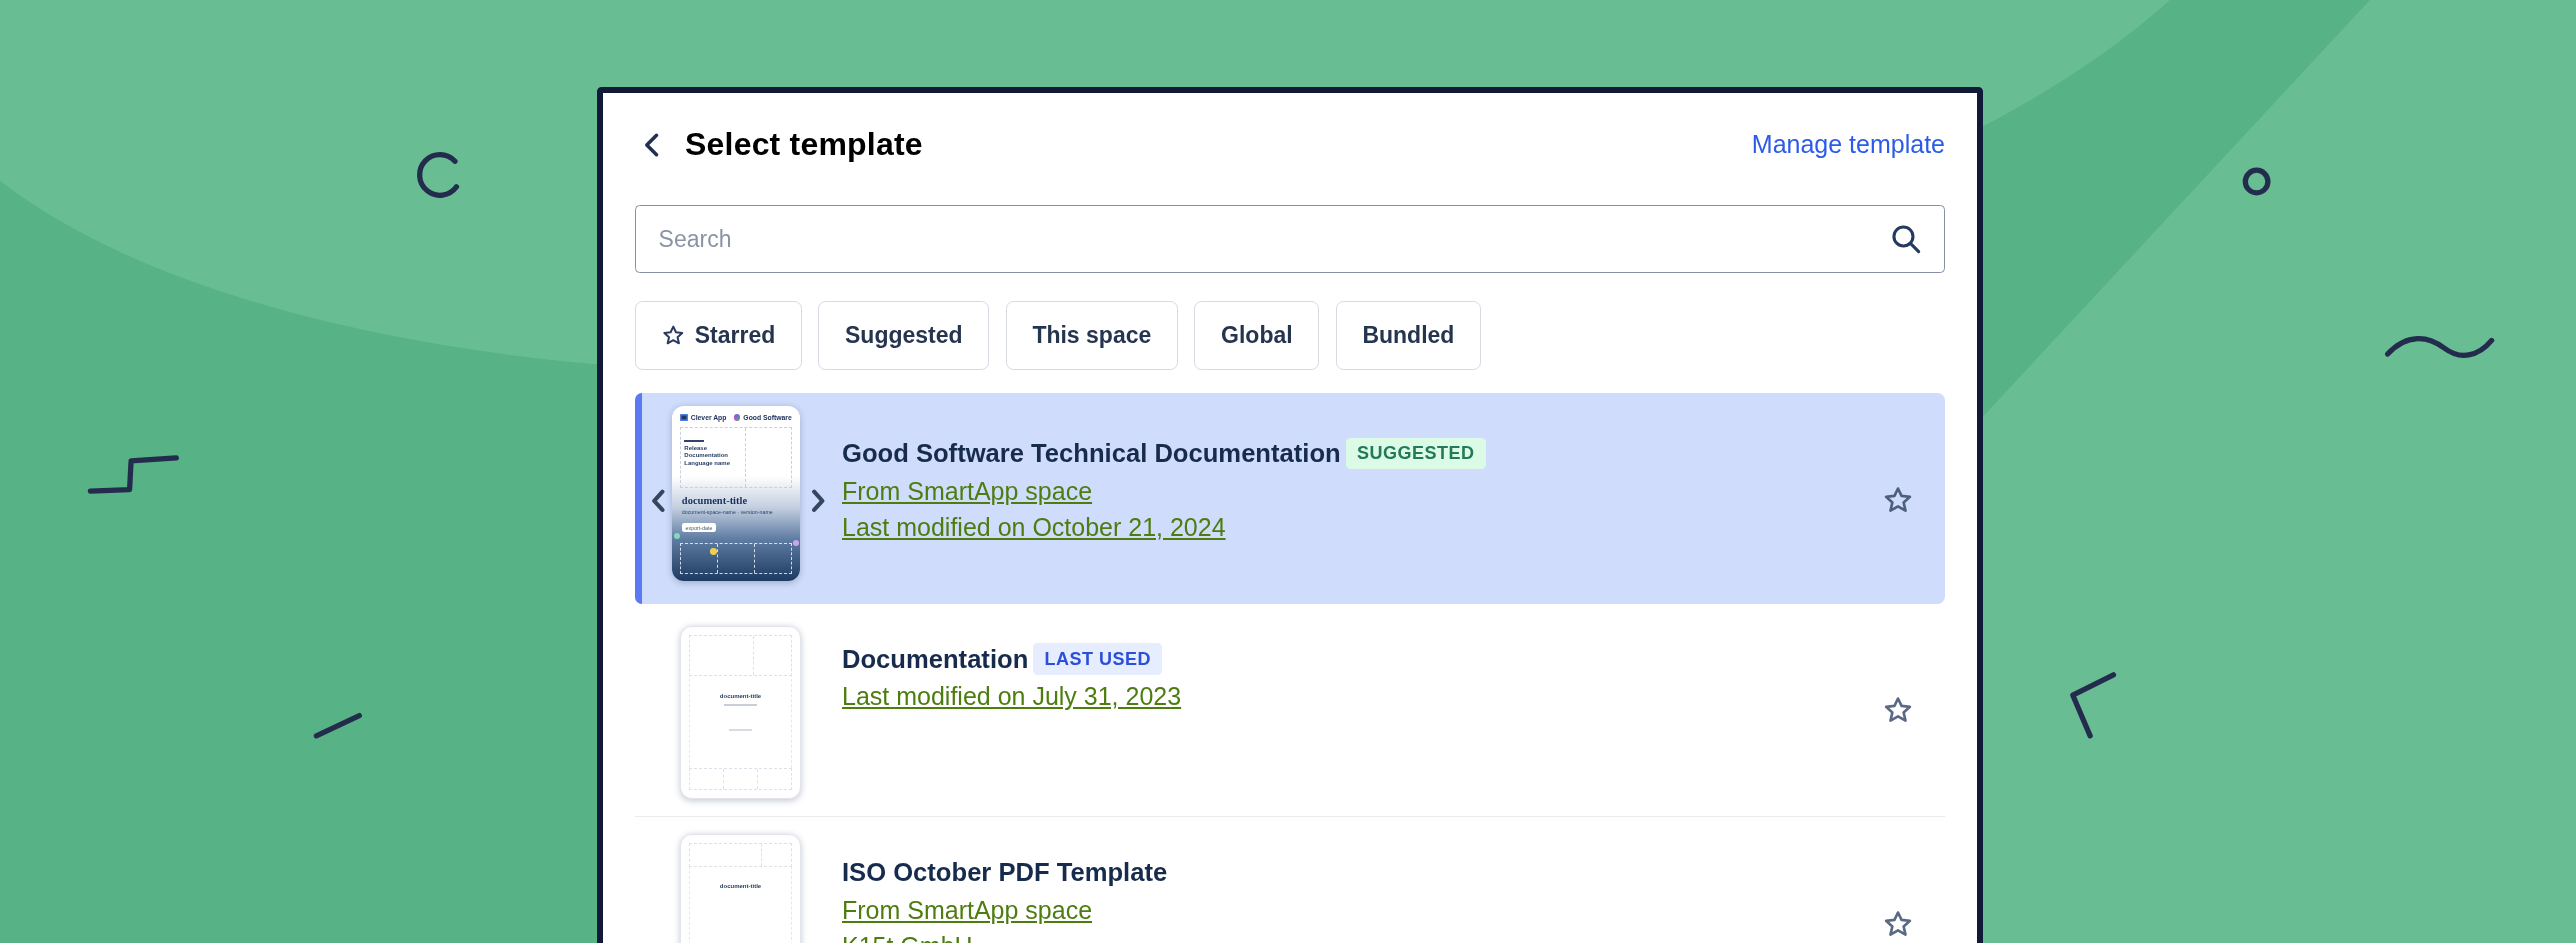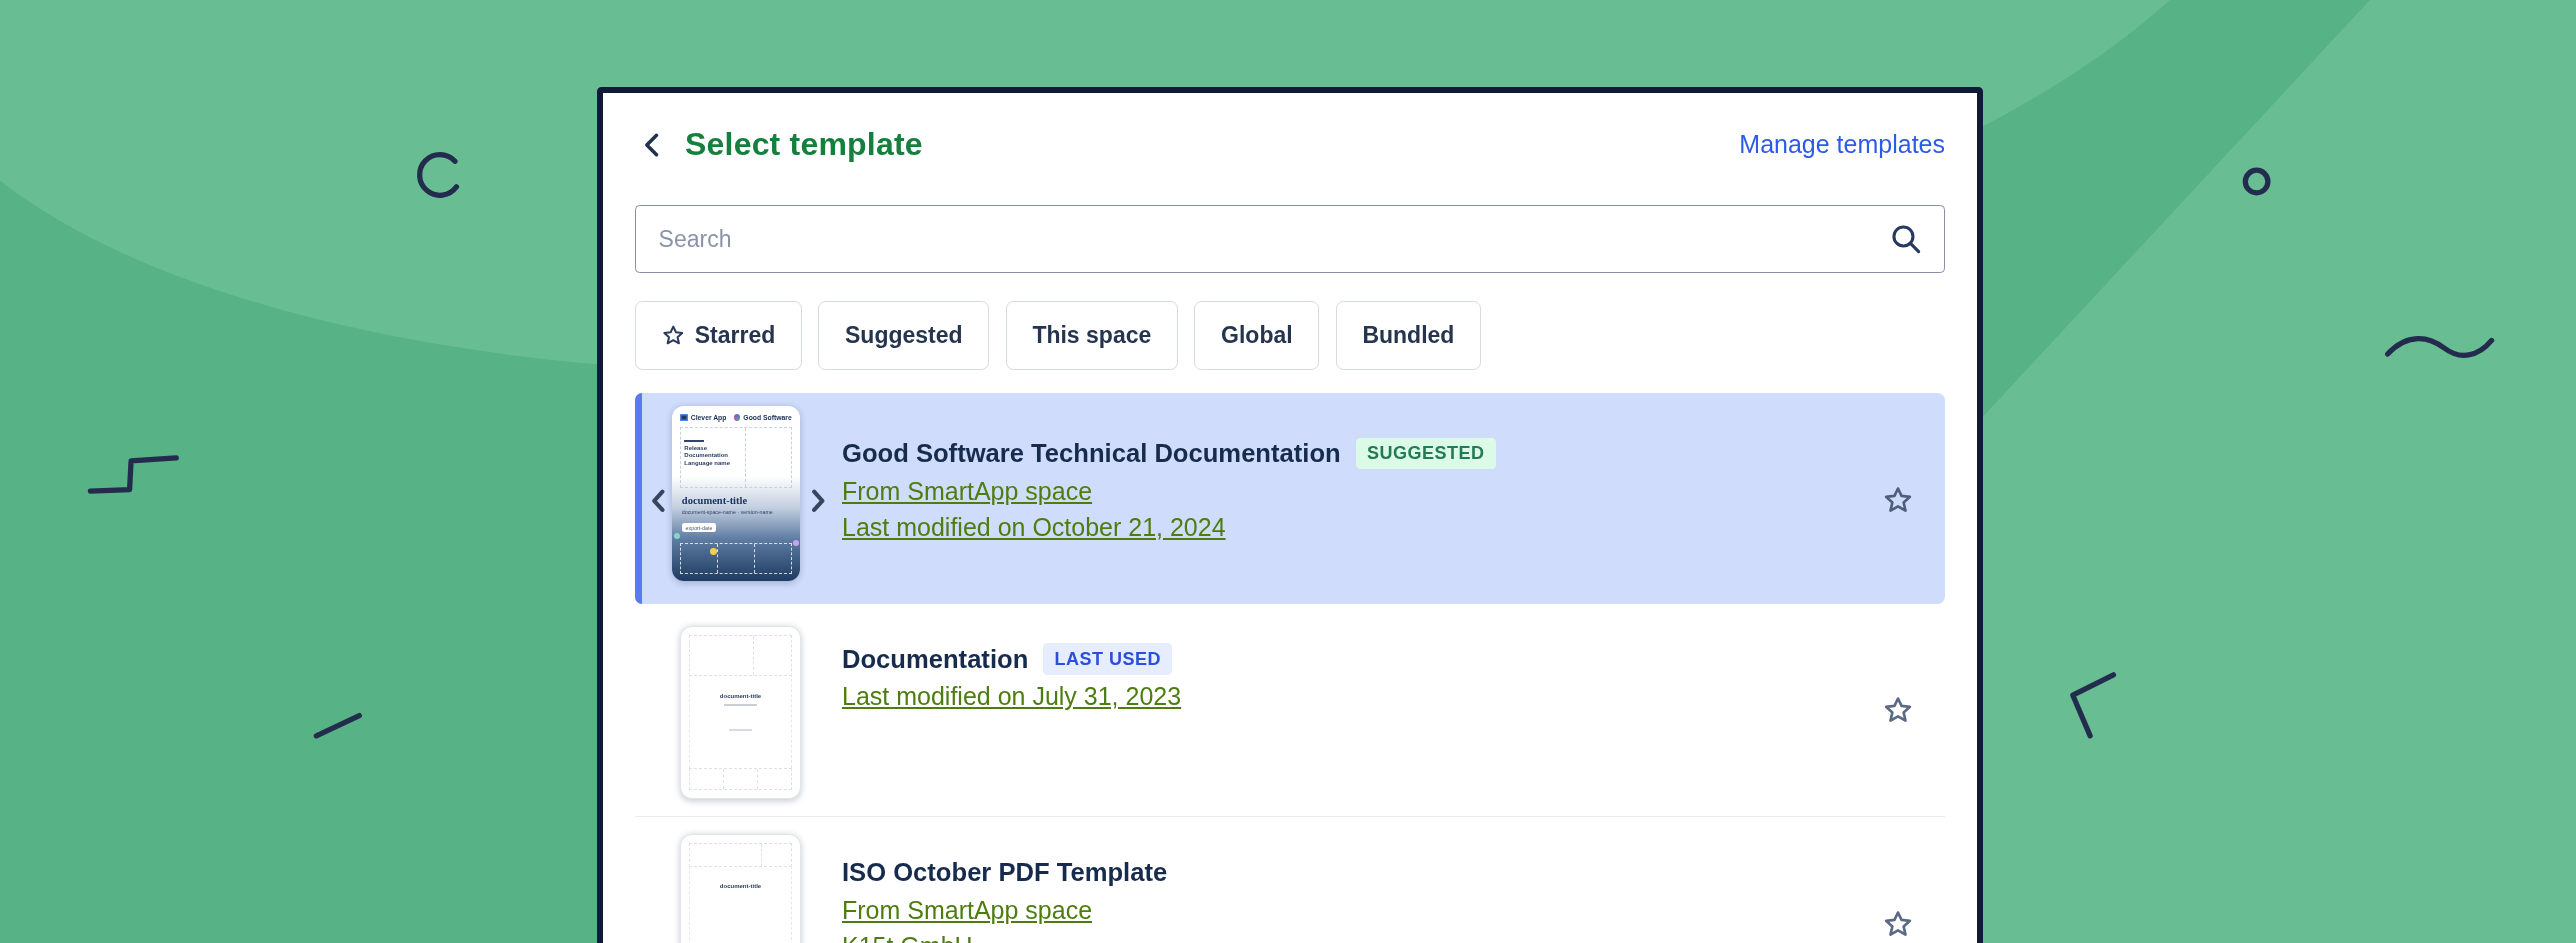--- a/index.html
+++ b/index.html
@@ -16,21 +16,21 @@
     stroke-linecap:round;stroke-linejoin:round;}
 
   
   .dialog{position:absolute;left:597px;top:87px;width:1386px;height:896px;
     box-sizing:border-box;background:#ffffff;border:6.8px solid #111A38;border-radius:4.5px;}
   .dialog-inner{position:relative;width:100%;height:100%;}
 
   .dialog-header{display:flex;align-items:center;margin:32px 32px 0;height:39px;}
   .back-btn{width:35px;height:35px;border:none;background:transparent;padding:0;cursor:pointer;
     display:flex;align-items:center;justify-content:center;}
-  .page-title{margin-left:15px;font-size:32px;font-weight:700;color:#15803d;letter-spacing:0.2px;text-align:center;}
+  .page-title{margin-left:15px;font-size:32px;font-weight:700;color:#000000;letter-spacing:0.2px;text-align:center;}
   .manage-link{margin-left:auto;font-size:25px;font-weight:500;color:#2B5BE8;text-decoration:none;}
 
   .search-wrap{position:relative;margin:41px 32px 0;height:68px;}
   .search-input{width:100%;height:100%;box-sizing:border-box;border:1.5px solid #8590A2;border-radius:4.5px;
     font-size:23px;color:#6d28d9;padding:0 75px 0 22.6px;outline:none;font-family:inherit;}
   .search-input::placeholder{color:#8A94A6;}
   .search-icon{position:absolute;right:21px;top:16.6px;}
 
   .filters{display:flex;gap:16.6px;margin:28px 32px 0;}
   .filter-btn{display:inline-flex;align-items:center;gap:10.5px;height:69px;padding:0 25.6px;
@@ -44,21 +44,21 @@
     border-radius:7.5px 0 0 7.5px;}
   .row.divided{border-bottom:1.5px solid #E9EBEF;margin-bottom:7.5px;}
   .row.clipped{height:196px;}
 
   .carousel-btn{position:absolute;border:none;background:transparent;padding:0;cursor:pointer;}
   .carousel-prev{left:13.6px;top:95px;}
   .carousel-next{left:173px;top:95px;}
 
   .row-text{position:absolute;left:207px;top:42px;}
   .row.plain .row-text{top:29px;}
-  .title-line{display:flex;align-items:center;gap:15px;height:38px;}
+  .title-line{display:flex;align-items:center;gap:5px;height:38px;}
   .tpl-title{font-size:25.6px;font-weight:700;color:#172B4D;}
   .badge{font-size:18px;font-weight:700;letter-spacing:0.5px;padding:5.3px 11.3px;border-radius:4.5px;}
   .badge.green{background:#DCFBE7;color:#227A57;}
   .badge.blue{background:#E5EDFE;color:#2B4FD8;}
   .sub{font-size:25px;color:#4d7c0f;height:36px;line-height:36px;text-decoration:underline;}
 
   .star-btn{position:absolute;right:32px;border:none;background:transparent;padding:0;cursor:pointer;}
   .row.selected .star-btn{top:92px;}
   .row.plain .star-btn{top:84px;}
 
@@ -121,21 +121,21 @@
   <div class="dialog">
     <div class="dialog-inner">
 
       <div class="dialog-header">
         <button class="back-btn">
           <svg width="30" height="30" viewBox="0 0 34 34">
             <polyline points="21,6 10,17 21,28" fill="none" stroke="#20304F" stroke-width="4" stroke-linecap="round" stroke-linejoin="round"></polyline>
           </svg>
         </button>
         <div class="page-title">Select template</div>
-        <a class="manage-link" href="#">Manage templates</a>
+        <a class="manage-link" href="#">Manage template</a>
       </div>
 
       <div class="search-wrap">
         <input class="search-input" type="text" placeholder="Search" style="">
         <svg class="search-icon" width="35" height="35" viewBox="0 0 46 46">
           <circle cx="19" cy="19" r="12.5" fill="none" stroke="#243A5E" stroke-width="4"></circle>
           <line x1="28.5" y1="28.5" x2="39" y2="39" stroke="#243A5E" stroke-width="4" stroke-linecap="round"></line>
         </svg>
       </div>
 

